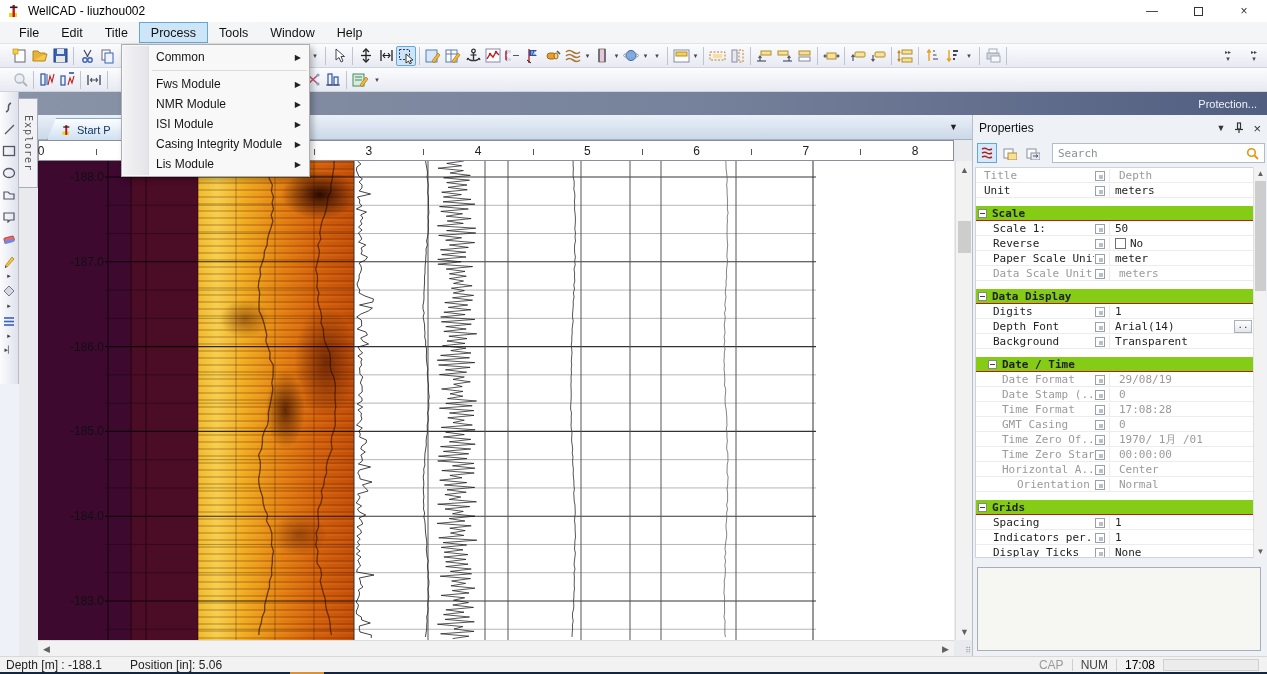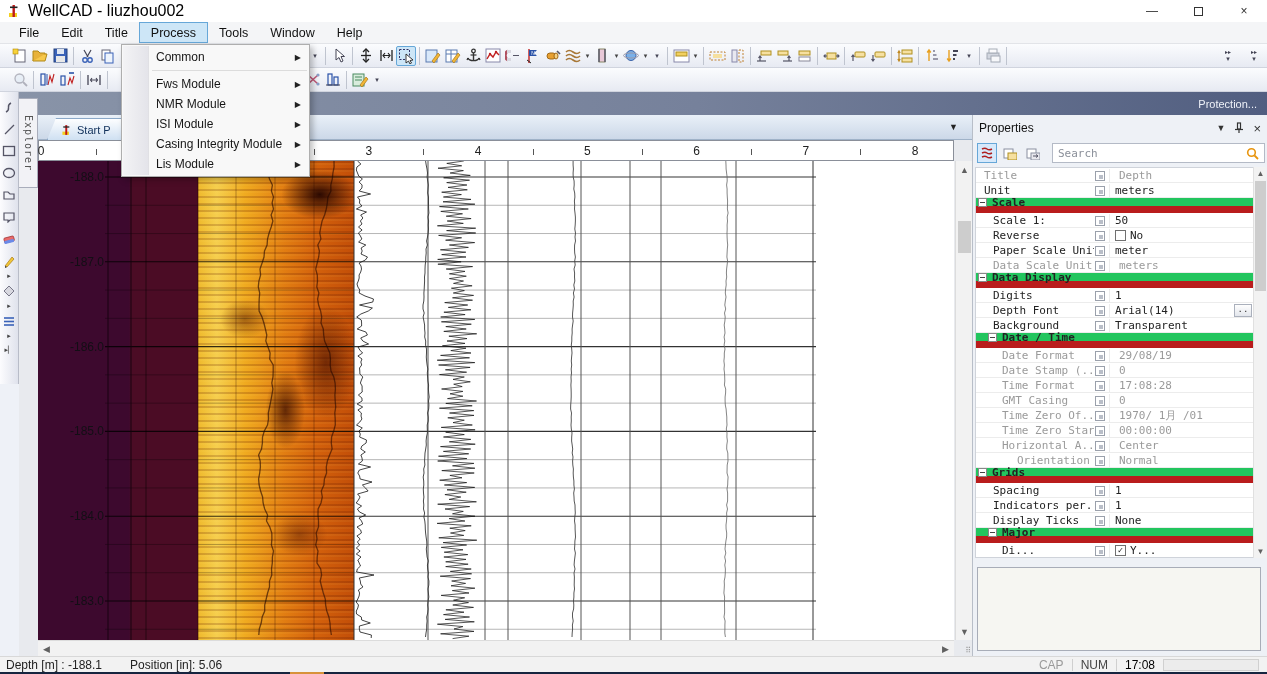--- a/index.html
+++ b/index.html
@@ -3,21 +3,21 @@
 <meta charset="utf-8">
 <style>
   * { margin:0; padding:0; box-sizing:border-box; }
   html,body { width:1267px; height:674px; overflow:hidden; }
   body { font-family:"Liberation Sans", sans-serif; font-size:12px; color:#1a1a1a; background:#fff; }
   .screen { position:relative; width:1267px; height:674px; background:#eef1f7; overflow:hidden; }
 
   
   .titlebar { position:absolute; left:0; top:0; width:100%; height:22px; background:#ffffff; display:flex; align-items:center; }
   .titlebar .logo { width:16px; height:14px; margin-left:6px; }
-  .titlebar .title { margin-left:6px; font-size:16px; color:#000; }
+  .titlebar .title { margin-left:6px; font-size:12px; color:#000; }
   .wincontrols { position:absolute; right:0; top:0; height:22px; display:flex; }
   .winbtn { width:46px; height:22px; display:flex; align-items:center; justify-content:center; color:#333; font-size:12px; }
   .winbtn .maxbox { width:9px; height:9px; border:1px solid #333; }
 
   
   .menubar { position:absolute; left:0; top:22px; width:100%; height:22px; background:#f4f5f7; border-bottom:1px solid #e2e4e8; display:flex; align-items:stretch; padding-left:8px; }
   .menuitem { padding:0 11px; display:flex; align-items:center; font-size:12.5px; color:#111; }
   .menuitem.active { background:#cde6f7; border:1px solid #66a7d8; }
 
   
@@ -79,21 +79,21 @@
   .searchbox { margin-left:6px; flex:1; height:20px; background:#fff; border:1px solid #b4bac6; display:flex; align-items:center; padding:0 5px; }
   .searchbox .ph { color:#8a8f99; font-family:"DejaVu Sans Mono", monospace; font-size:11px; flex:1; }
   .propgrid { position:absolute; left:2px; top:52px; width:279px; height:391px; background:#fff; border:1px solid #cfd3da; overflow:hidden; font-family:"DejaVu Sans Mono", monospace; font-size:11px; }
   .prow { position:relative; height:15px; display:flex; align-items:center; border-bottom:1px solid #ececec; }
   .prow .pname { width:118px; overflow:hidden; white-space:nowrap; color:#222; }
   .prow.dis .pname, .prow.dis .pval { color:#9a9a9a;padding-left:9px; }
   .prow .picon { width:12px; height:9px; position:relative; margin-right:3px; }
   .prow .picon:before { content:""; position:absolute; left:1px; top:0; width:8px; height:8px; border:1px solid #9aa0ab; background:#fff; }
   .prow .picon:after { content:""; position:absolute; left:5px; top:4px; width:4px; height:4px; background:#b9bec8; }
   .prow .pval { flex:1; border-left:1px solid #ececec; padding-left:5px; color:#222; display:flex; align-items:center; overflow:hidden; white-space:nowrap; }
-  .prow.group { background:#22c55e; border-bottom:7px solid #b91c1c; font-weight:bold; }
+  .prow.group { background:#84cc16; border-bottom:1px solid #b91c1c; font-weight:bold;margin-top:8px; }
   .prow.group .gname { color:#222; }
   .expander { width:9px; height:9px; border:1px solid #888; background:#fff; position:relative; margin-right:5px; flex:0 0 auto; }
   .expander:before { content:""; position:absolute; left:1px; top:3px; width:5px; height:1px; background:#444; }
   .cbox { width:11px; height:11px; border:1px solid #707070; background:#fff; margin-right:4px; flex:0 0 auto; display:flex; align-items:center; justify-content:center; font-size:9px; color:#222; }
   .editbtn { margin-left:auto; width:18px; height:13px; border:1px solid #aab0bc; background:linear-gradient(#fefefe,#e3e6ec); font-size:9px; line-height:9px; text-align:center; color:#333; margin-right:1px; }
   .pgscroll { position:absolute; right:1px; top:52px; width:13px; height:391px; background:#f2f2f2; border-left:1px solid #e0e0e0; }
   .pgscroll .arr { position:absolute; left:0; width:13px; height:13px; display:flex; align-items:center; justify-content:center; font-size:8px; color:#606060; }
   .pgscroll .thumb { position:absolute; left:1px; width:11px; background:#cdcdcd; }
   .descbox { position:absolute; left:4px; top:452px; width:284px; height:84px; background:#f6f6f2; border:1px solid #a8adb8; }
 

